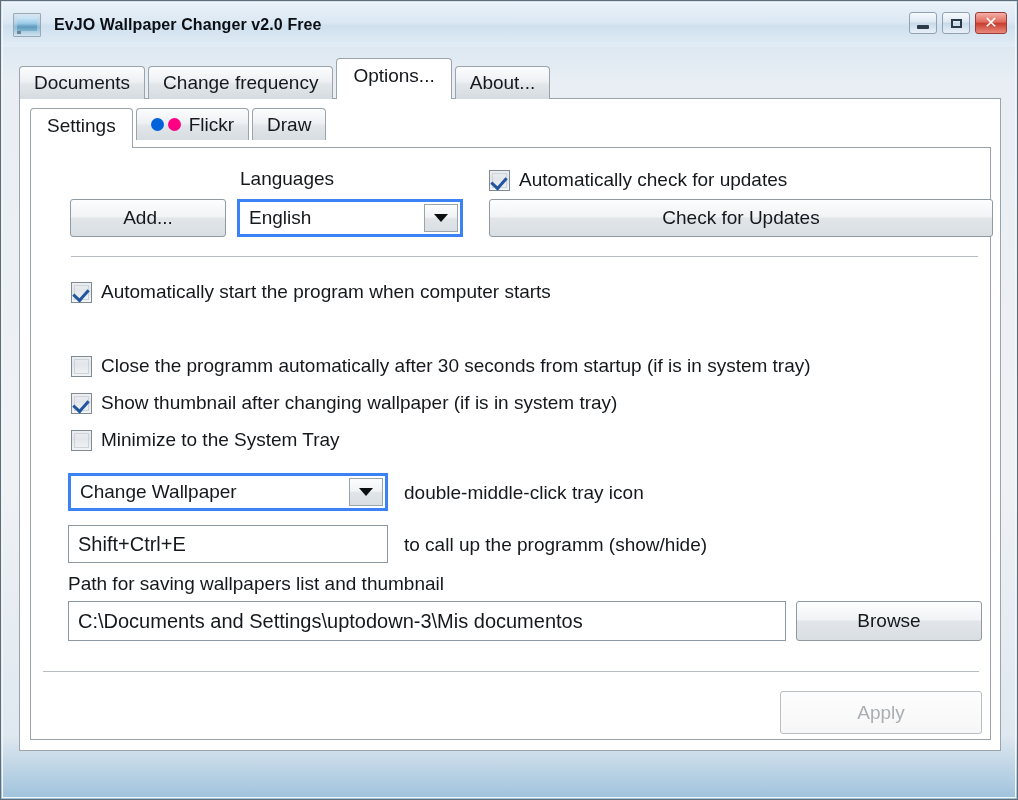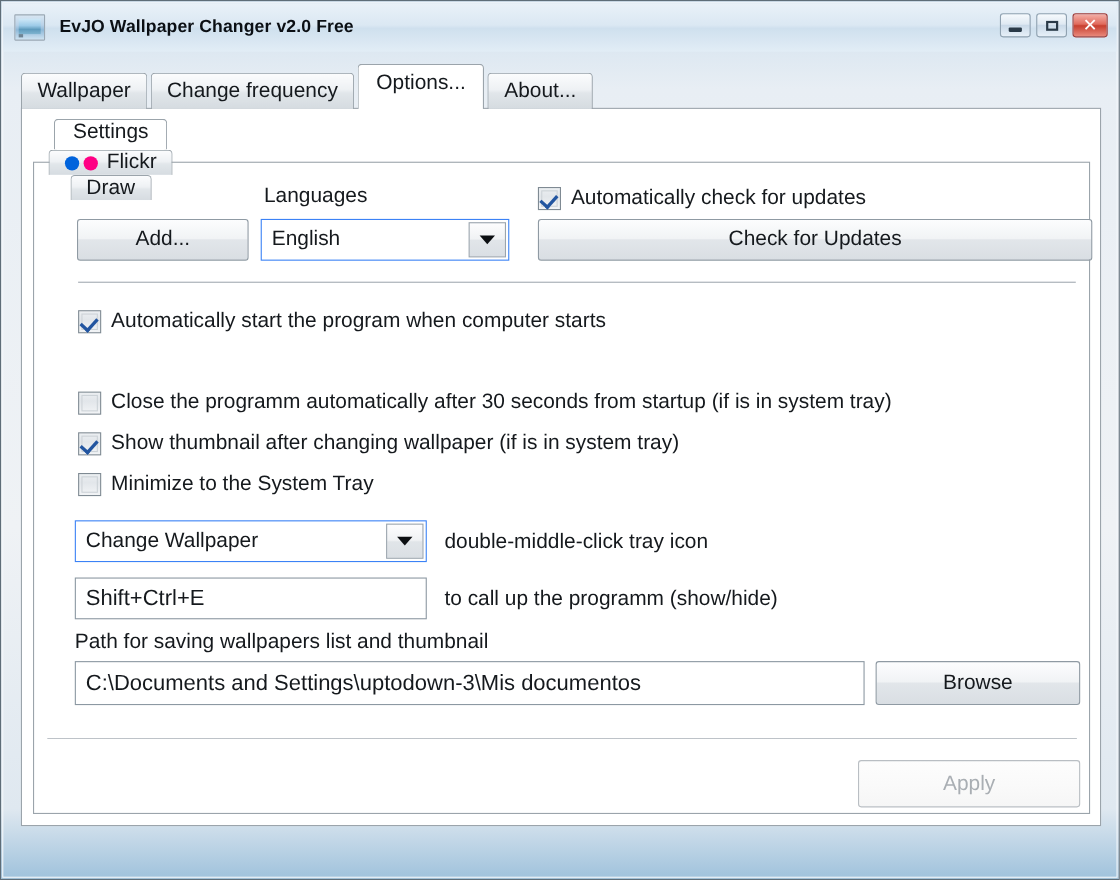--- a/index.html
+++ b/index.html
@@ -177,27 +177,26 @@
     width: 982px;
     height: 653px;
     background: #ffffff;
     border: 1px solid #9ba4ab;
     box-sizing: border-box;
   }
 
   
   #inner-tabstrip {
     position: absolute;
-    left: 24px;
+    left: 10px;
     top: 9px;
     height: 42px;
     display: flex;
-    align-items: center;
+    align-items: flex-start;
     z-index: 5;
-    flex-direction: column;
   }
   .itab {
     height: 32px;
     margin-right: 3px;
     padding: 0 14px;
     display: flex;
     align-items: center;
     gap: 8px;
     font-size: 19px;
     color: #15191d;
@@ -271,21 +270,21 @@
   .btn.disabled {
     color: #a9aeb3;
     background: linear-gradient(to bottom, #fdfdfd 0%, #fafafa 50%, #f6f6f6 100%);
     border-color: #b9bec3;
   }
 
   
   .combo {
     position: absolute;
     box-sizing: border-box;
-    border: 1px solid #3b82f6;
+    border: 3px solid #3b82f6;
     background: #ffffff;
     display: flex;
     align-items: center;
   }
   .combo .cval {
     padding-left: 9px;
     font-size: 19px;
     color: #15191d;
     flex: 1;
     white-space: nowrap;
@@ -386,21 +385,21 @@
       <div class="winbtn close">
           <span class="glyph">✕</span>
         </div>
     </div>
   </div>
 
   <div id="client">
 
     <div id="outer-tabstrip">
       <div class="otab">
-          <span>Wallpaper</span>
+          <span>Documents</span>
         </div>
       <div class="otab">
           <span>Change frequency</span>
         </div>
       <div class="otab active">
           <span>Options...</span>
         </div>
       <div class="otab">
           <span>About...</span>
         </div>

